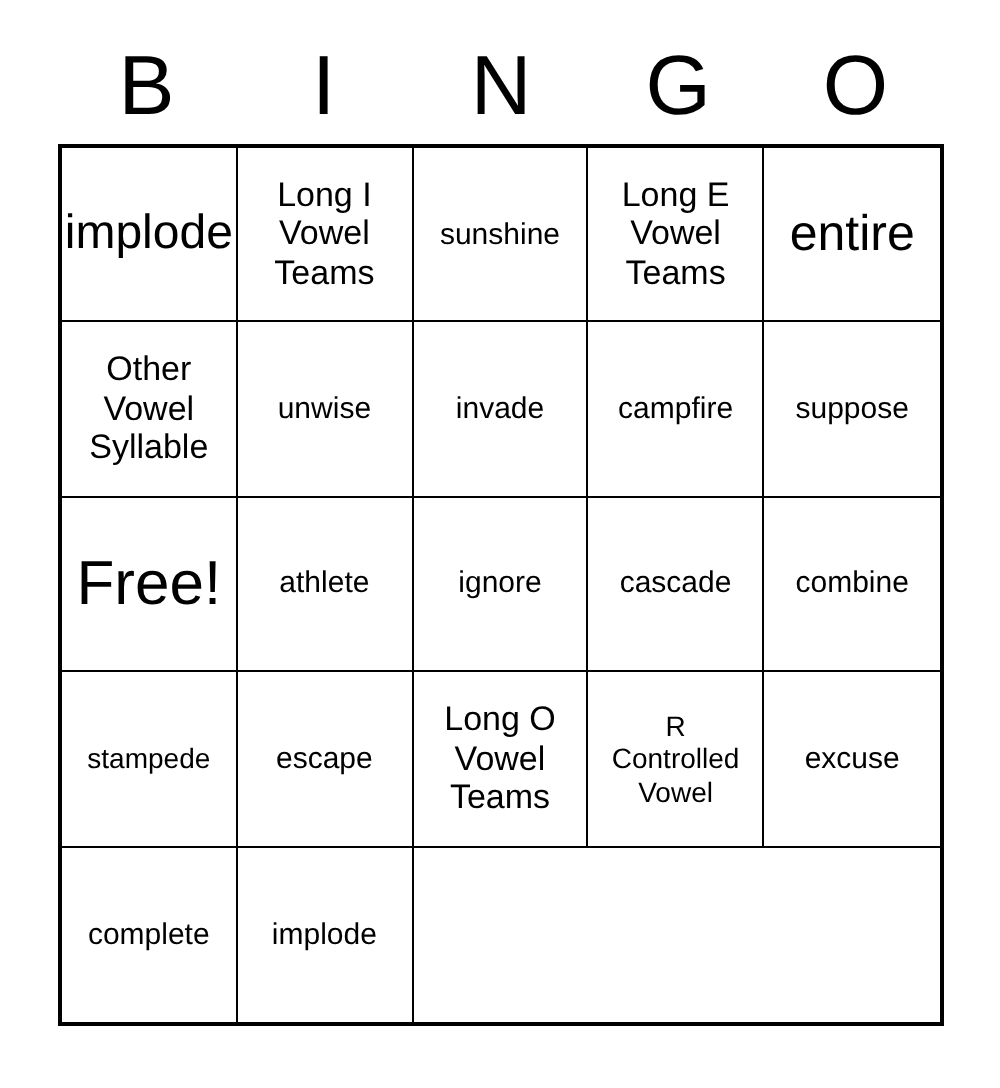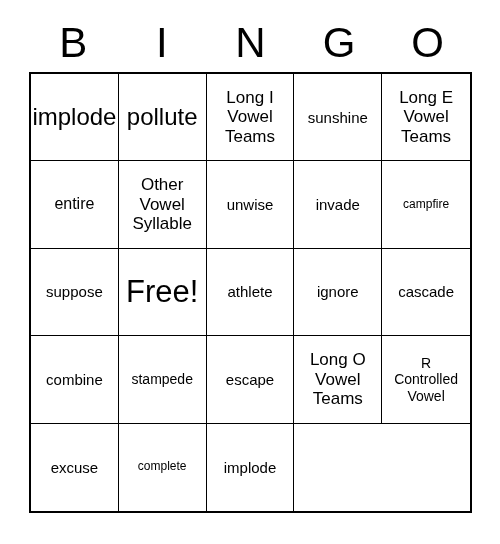--- a/index.html
+++ b/index.html
@@ -68,47 +68,44 @@
     border-bottom: none;
   }
   .cell-text {
     display: block;
     line-height: 1.16;
     white-space: pre-line;
     font-weight: 400;
   }
   .s-xs  { font-size: 14px; }
   .s-sm  { font-size: 15px; }
-  .s-md  { font-size: 12px; }
+  .s-md  { font-size: 15px; }
   .s-lg  { font-size: 17px; }
   .s-xl  { font-size: 15px; }
   .s-2xl { font-size: 24px; }
-  .s-3xl { font-size: 16px; }
+  .s-3xl { font-size: 25px; }
   .s-free{ font-size: 31px; }
 </style>
 </head>
 <body>
 
 <div id="card">
 
   <div class="header-row">
     <div class="header-letter">B</div>
     <div class="header-letter">I</div>
     <div class="header-letter">N</div>
     <div class="header-letter">G</div>
     <div class="header-letter">O</div>
   </div>
 
   <div class="grid">
 
     <div class="cell">
         <span class="cell-text s-2xl">implode</span>
-      </div>
-    <div class="cell">
-        <span class="cell-text s-2xl">pollute</span>
       </div>
     <div class="cell">
         <span class="cell-text s-lg">Long I
 Vowel
 Teams</span>
       </div>
     <div class="cell">
         <span class="cell-text s-sm">sunshine</span>
       </div>
 

